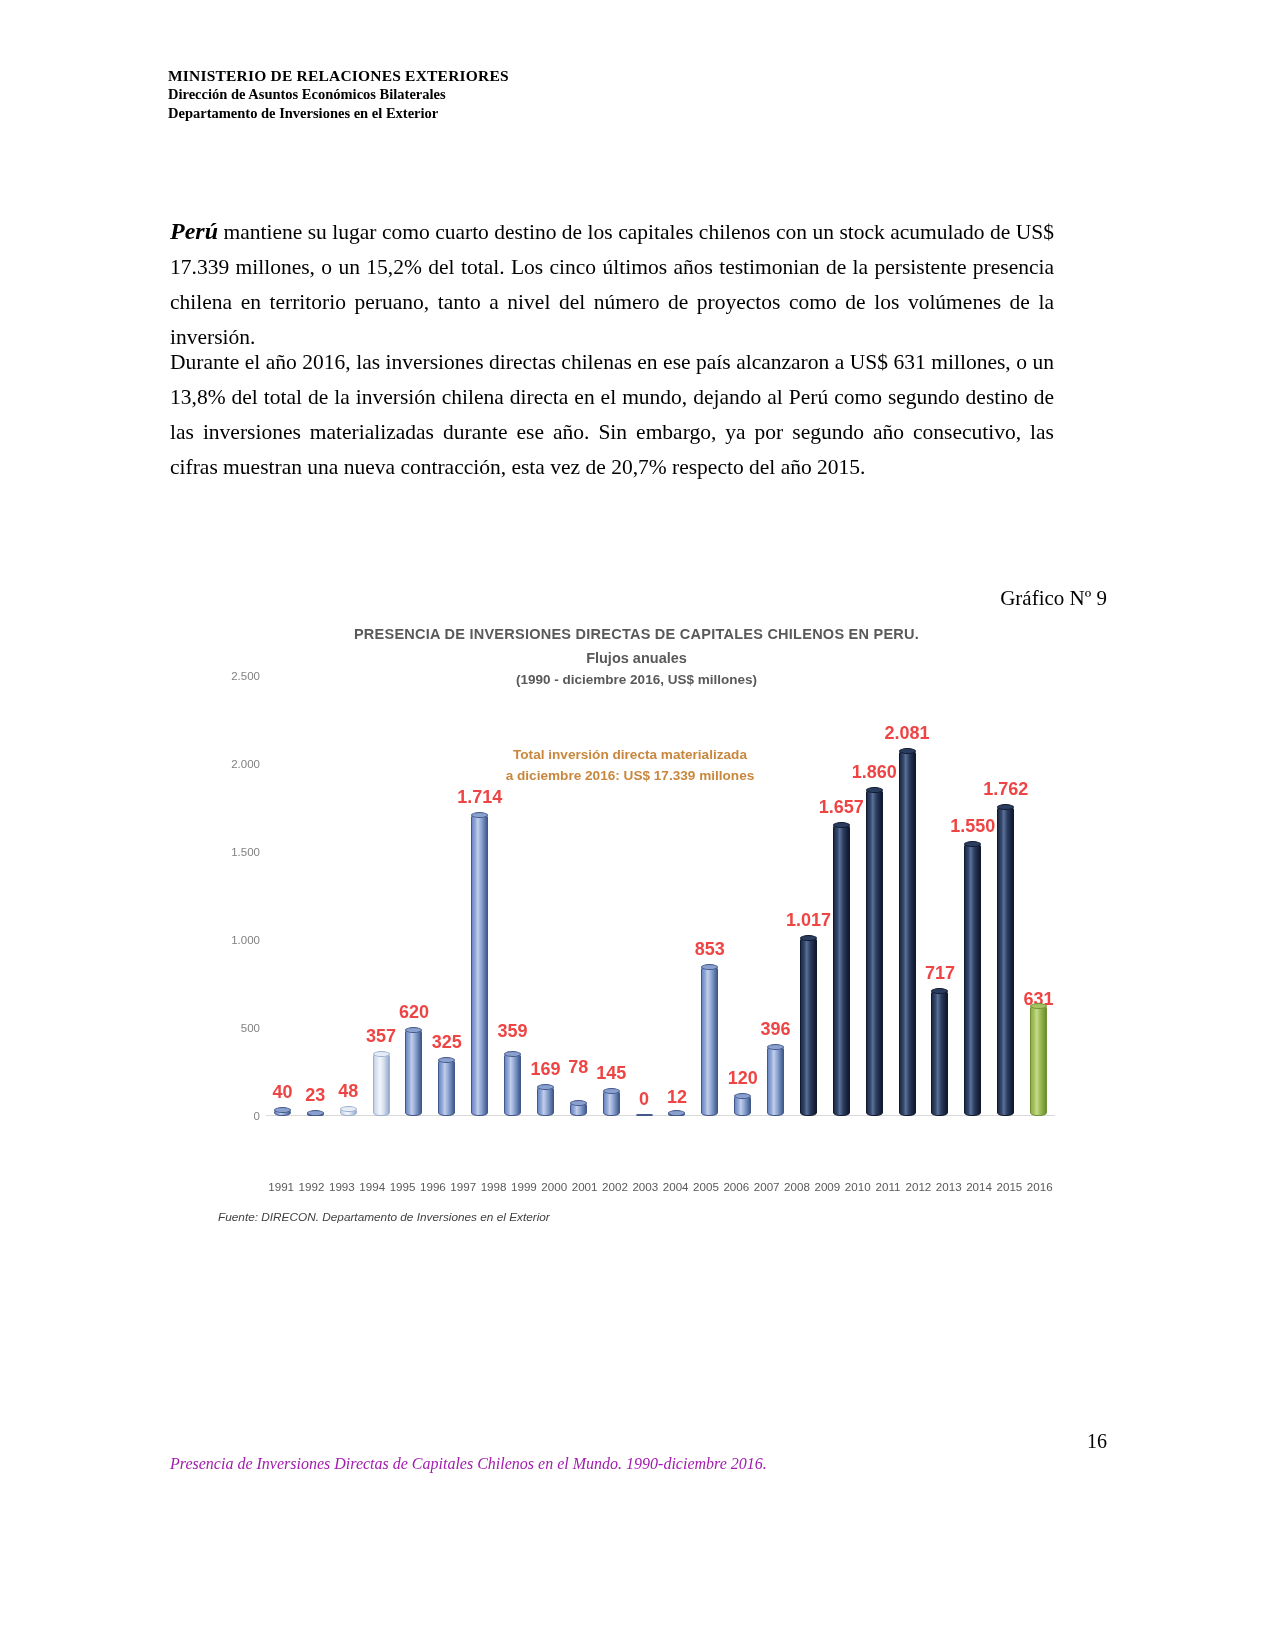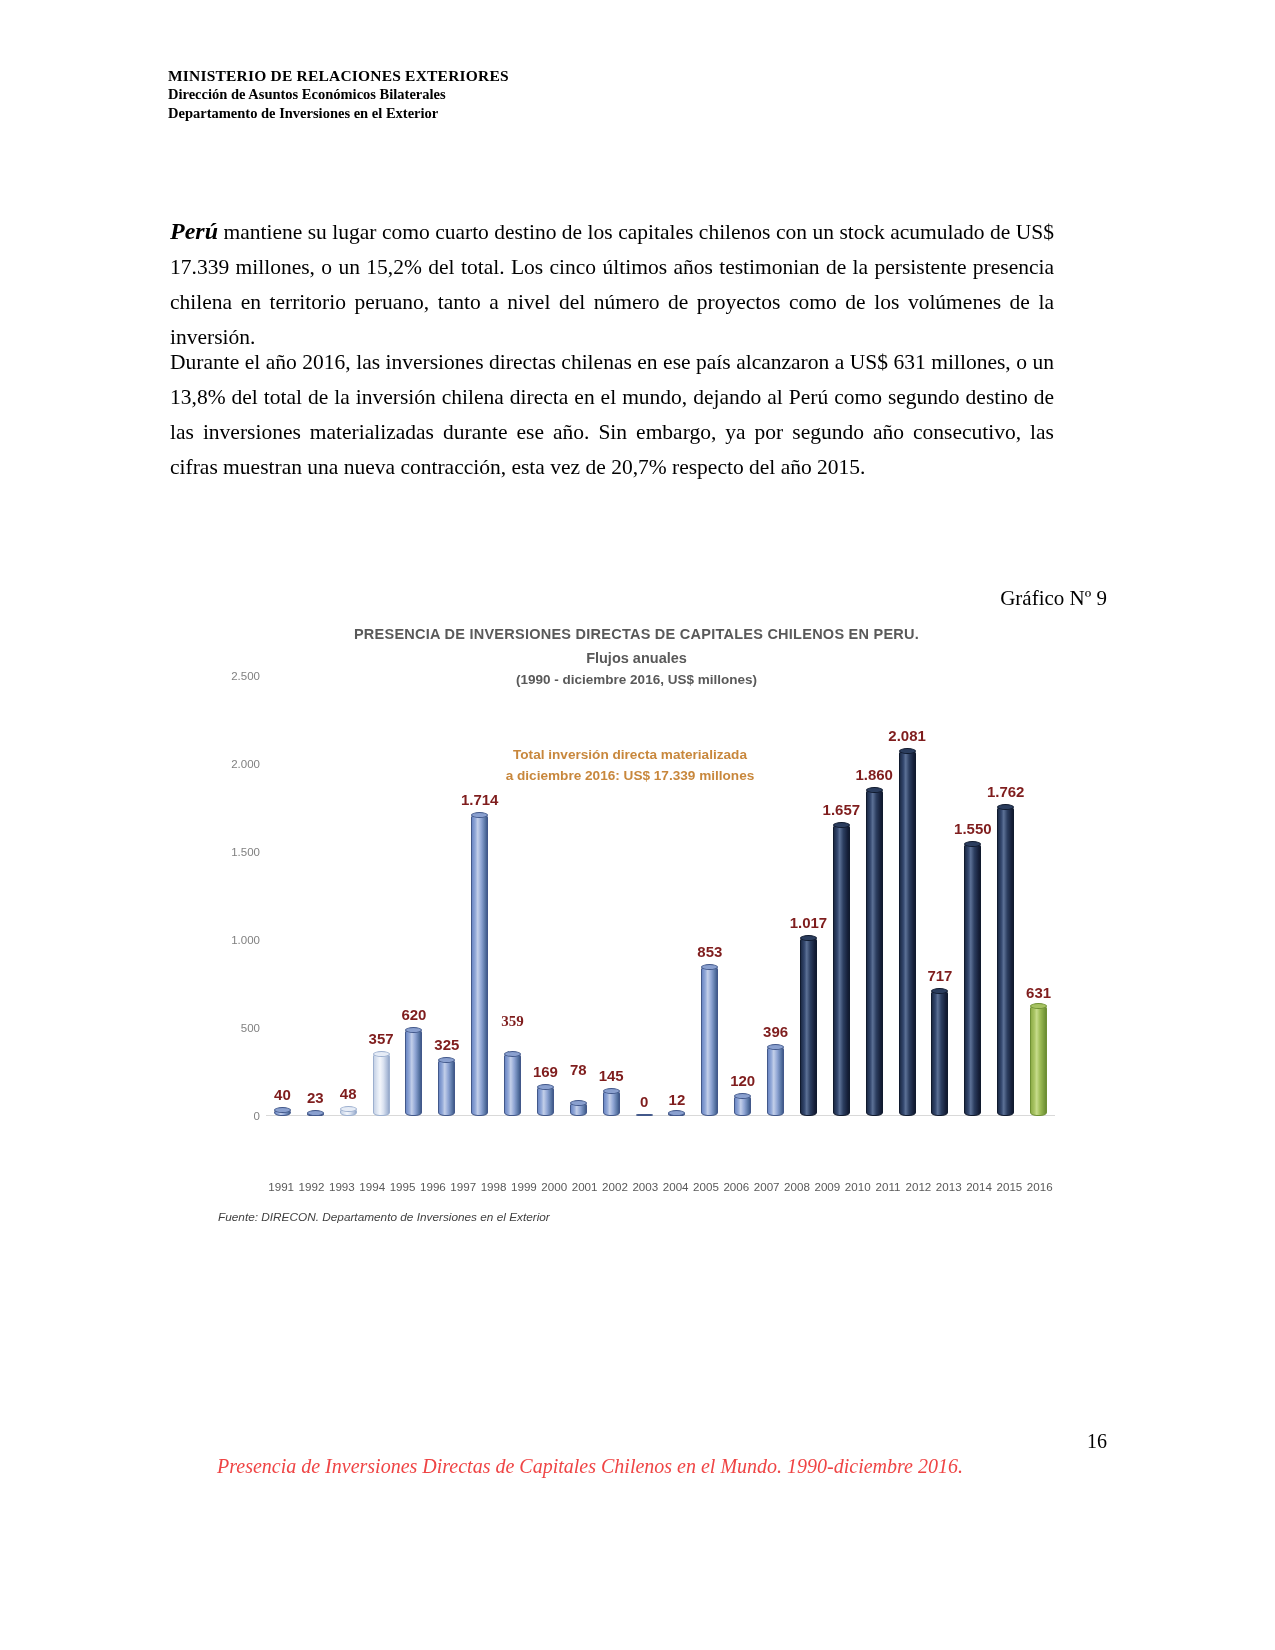--- a/index.html
+++ b/index.html
@@ -85,21 +85,21 @@
     position:absolute;left:48px;right:0;bottom:0;height:440px;
     display:flex;align-items:flex-end;
   }
   .bar-col{
     flex:1 1 0;position:relative;height:100%;
     display:flex;flex-direction:column;justify-content:flex-end;align-items:center;
   }
   .bar-val{
     position:absolute;left:50%;transform:translateX(-50%);
     font-family:"Liberation Sans", sans-serif;
-    font-size:15px;font-weight:bold;color:#7f1d1d;white-space:nowrap;
+    font-size:18px;font-weight:bold;color:#ef4444;white-space:nowrap;
   }
   .bar{
     width:17px;border-radius:7px/3.5px;position:relative;
     box-sizing:border-box;
   }
   .bar.med{
     background:linear-gradient(to right,#6b87c4 0%,#93a9d8 22%,#c3cfe9 38%,#8fa5d4 62%,#53709f 90%,#41598a 100%);
     border:1px solid #42588a;
   }
   .bar.pale{
@@ -136,21 +136,21 @@
     font-size:11.8px;font-style:italic;color:#3f3f3f;
   }
 
   
   .page-number{
     position:absolute;right:168px;top:1430px;
     font-size:20px;color:#000;
   }
   .footer-caption{
     position:absolute;left:170px;top:1455px;
-    font-size:20px;font-style:italic;color:#ef4444;margin-left:47px;
+    font-size:16px;font-style:italic;color:#a21caf;
   }
 </style>
 </head>
 <body>
 
 <div class="page">
 
   <div class="letterhead">
     <div class="l1">MINISTERIO DE RELACIONES EXTERIORES</div>
     <div class="l3">Dirección de Asuntos Económicos Bilaterales</div>
@@ -221,21 +221,21 @@
               <div class="cap"></div>
             </div>
           </div>
           <div class="bar-col">
             <div class="bar-val" style="bottom: 307.664px;">1.714</div>
             <div class="bar med" style="height: 301.664px;">
               <div class="cap"></div>
             </div>
           </div>
           <div class="bar-col">
-            <div class="bar-val" style="bottom: 86px; font-family: Liberation Serif, serif;">359</div>
+            <div class="bar-val" style="bottom: 74px;">359</div>
             <div class="bar med" style="height: 63.184px;">
               <div class="cap"></div>
             </div>
           </div>
           <div class="bar-col">
             <div class="bar-val" style="bottom: 35.744px;">169</div>
             <div class="bar med" style="height: 29.744px;">
               <div class="cap"></div>
             </div>
           </div>
@@ -315,21 +315,21 @@
               <div class="cap"></div>
             </div>
           </div>
           <div class="bar-col">
             <div class="bar-val" style="bottom: 316.112px;">1.762</div>
             <div class="bar dark" style="height: 310.112px;">
               <div class="cap"></div>
             </div>
           </div>
           <div class="bar-col">
-            <div class="bar-val" style="bottom: 115px; margin-top: 33px;">631</div>
+            <div class="bar-val" style="bottom: 106px; margin-top: 33px;">631</div>
             <div class="bar green" style="height: 111.056px;">
               <div class="cap"></div>
             </div>
           </div>
         </div>
       <div class="xlabels" id="xlabels">
           <span>1991</span>
           <span>1992</span>
           <span>1993</span>
           <span>1994</span>

